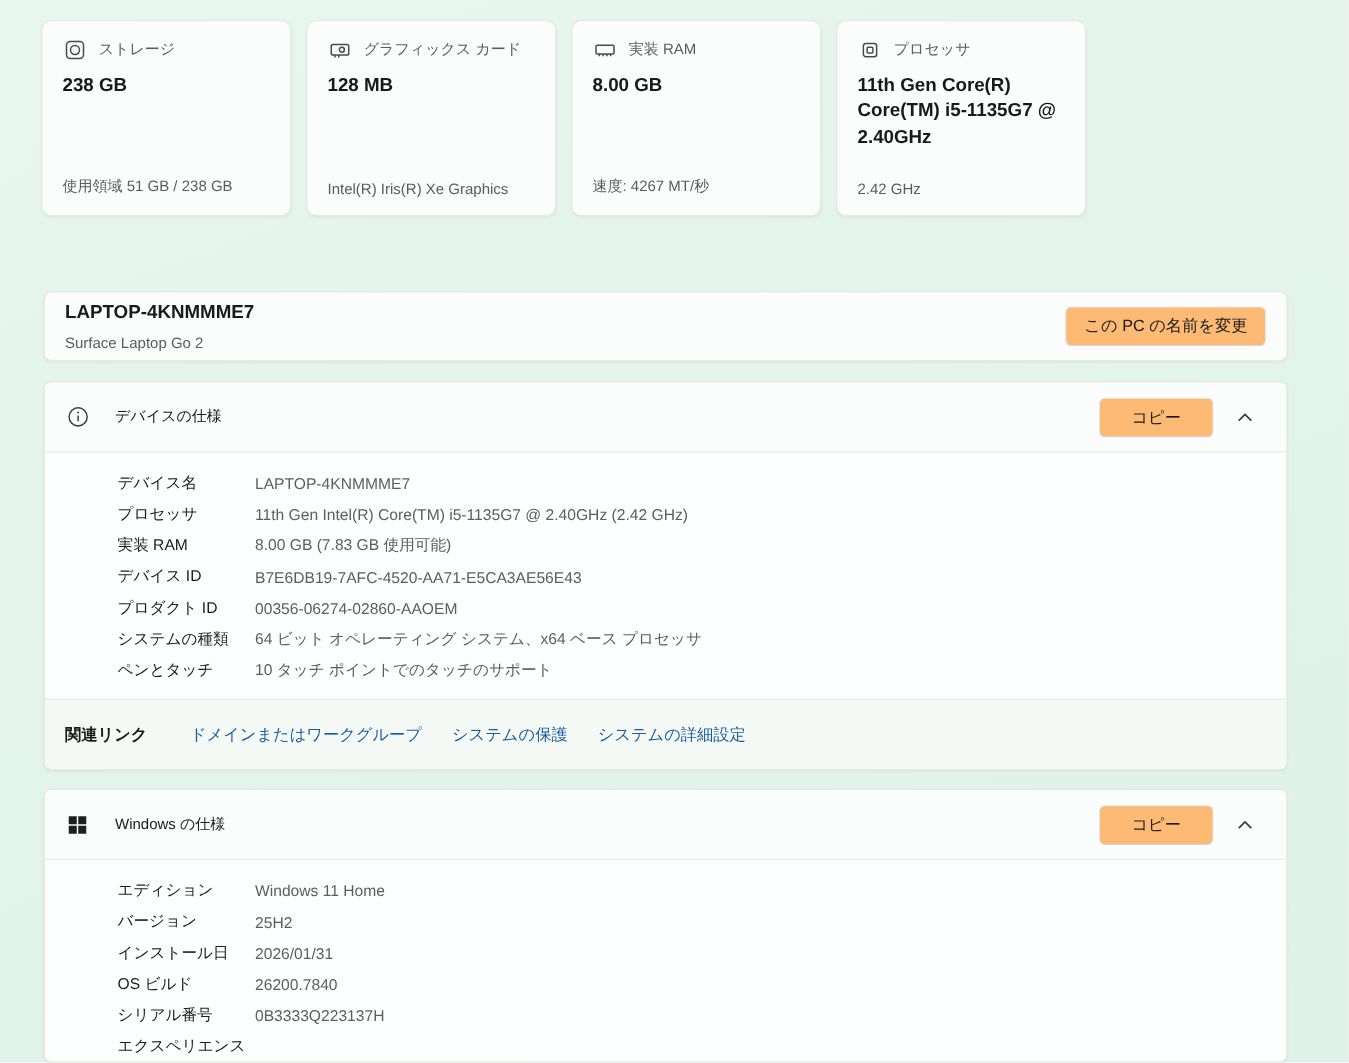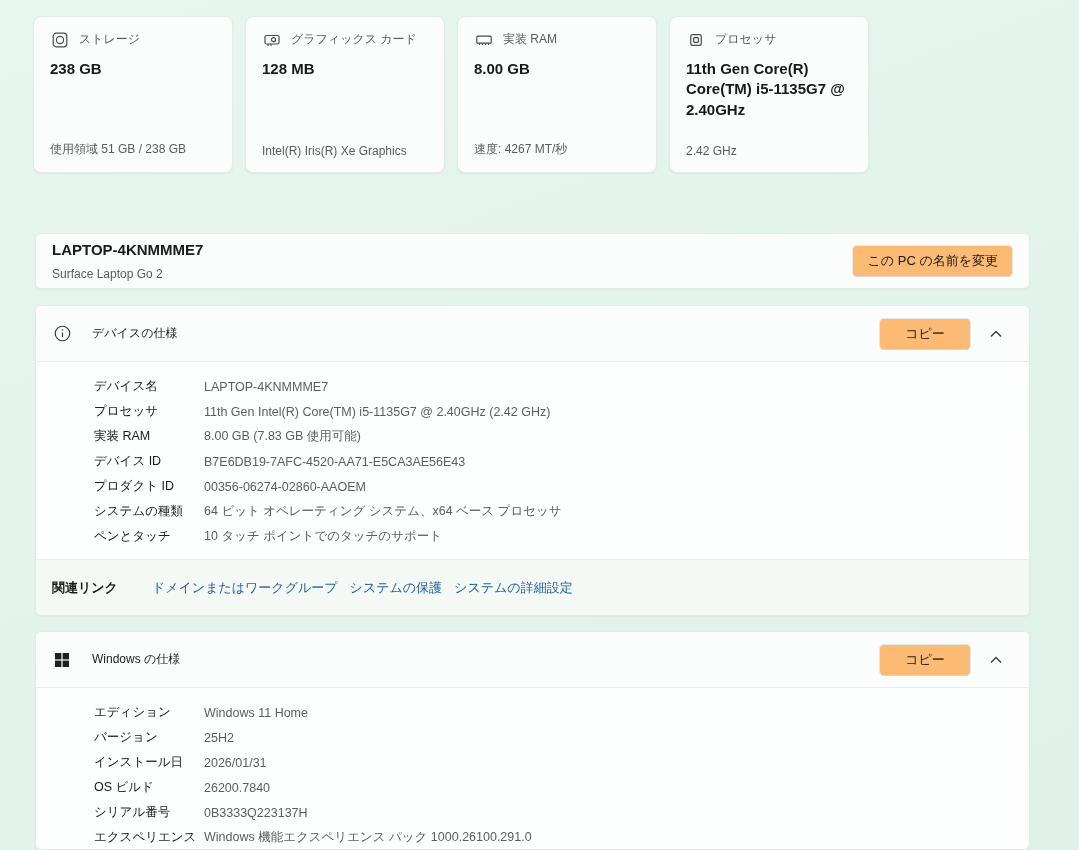--- a/index.html
+++ b/index.html
@@ -63,21 +63,21 @@
   .panel-body{padding:12px 0 10px 0;}
   .spec-row{display:flex;align-items:center;height:25px;font-size:12.5px;}
   .spec-label{width:110px;margin-left:58px;color:#1b1b1b;flex:none;}
   .spec-value{color:#5d5d5d;}
   .related-band{
     height:56px;background:var(--related,#f4f9f6);
     border-top:1px solid #ececec;
     display:flex;align-items:center;padding:0 16px;box-sizing:border-box;
   }
   .related-label{font-size:13px;font-weight:700;}
-  .related-links{display:flex;gap:12px;margin-left:34px;}
+  .related-links{display:flex;gap:24px;margin-left:34px;}
   .related-links a{color:var(--link,#1b5c9e);font-size:13px;text-decoration:none;cursor:pointer;}
 
   .icon-wrap{display:flex;align-items:center;justify-content:center;width:20px;flex:none;}
   #panel-device{top:305px;}
   #panel-windows{top:631px;height:219px;}
 </style>
 </head>
 <body>
 
 <div class="page">
@@ -264,18 +264,17 @@
           <div class="spec-value">26200.7840</div>
         </div>
 
         <div class="spec-row">
           <div class="spec-label">シリアル番号</div>
           <div class="spec-value">0B3333Q223137H</div>
         </div>
 
         <div class="spec-row">
           <div class="spec-label">エクスペリエンス</div>
-          <div class="spec-value">Windows 機能エクスペリエンス パック 1000.26100.291.0</div>
         </div>
       </div>
   </div>
 
 </div>
 
 </body></html>

